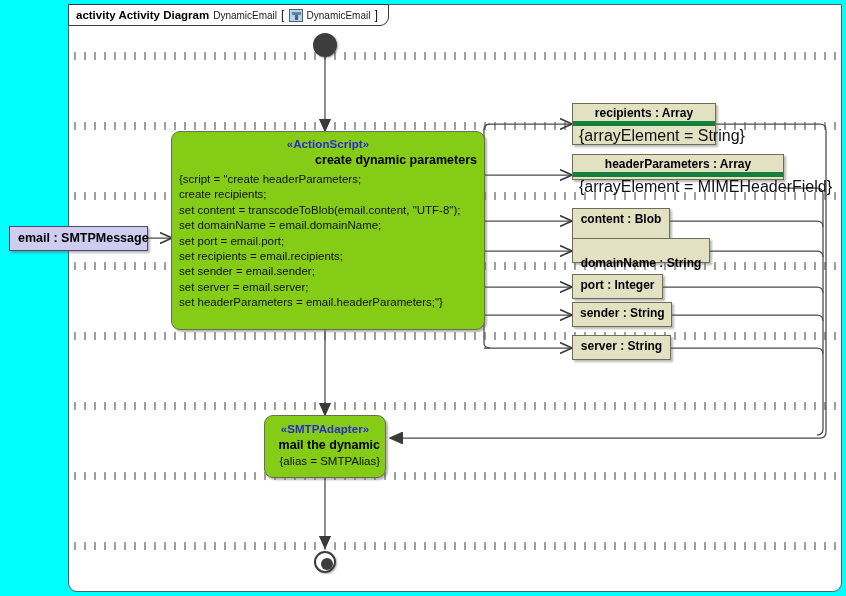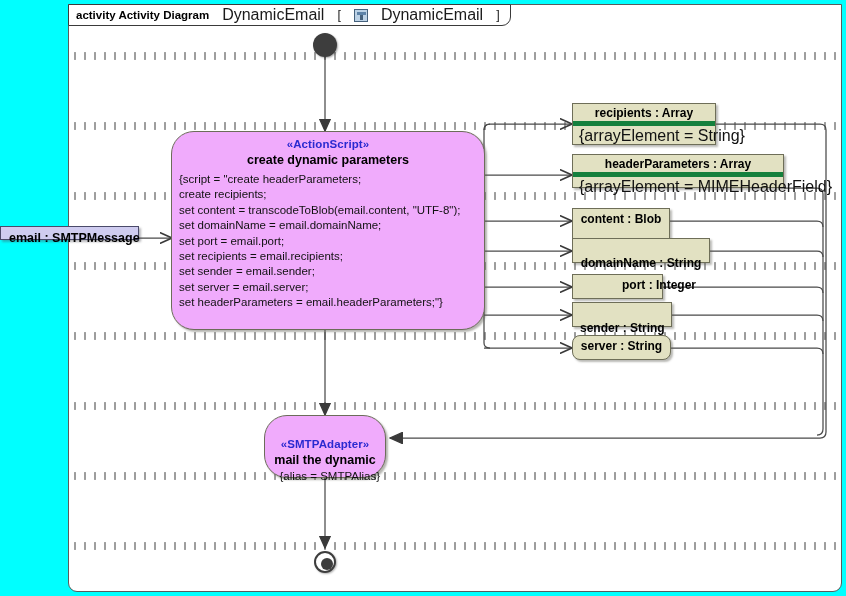--- a/index.html
+++ b/index.html
@@ -34,26 +34,26 @@
     pointer-events:none;
   }
   
   .frame-tab{
     position:absolute;left:68px;top:4px;height:22px;
     background:#FFFFFF;
     border:1px solid #3a3a3a;
     border-radius:0 0 9px 0;
     box-sizing:border-box;
     padding:0 10px 0 7px;
-    display:flex;align-items:center;gap:13px;
+    display:flex;align-items:center;gap:4px;
     white-space:nowrap;
     z-index:6;
   }
   .tab-kw{font-size:11.5px;font-weight:bold;color:#000;}
-  .tab-name{font-size:16px;color:#1a1a1a;}
+  .tab-name{font-size:10px;color:#1a1a1a;}
   .tab-bracket{font-size:12.5px;color:#1a1a1a;}
   .tab-icon{
     width:14px;height:13px;display:inline-block;position:relative;
     background:#bcd2e6;border:1px solid #45617c;box-sizing:border-box;
   }
   .tab-icon:before{
     content:"";position:absolute;left:2px;top:2px;width:9px;height:3px;
     background:#5d83a8;
   }
   .tab-icon:after{
@@ -61,32 +61,32 @@
     background:#45617c;
   }
 
   
   svg.wires{position:absolute;left:0;top:0;width:846px;height:596px;z-index:2;pointer-events:none;}
 
   
   .node{position:absolute;z-index:3;box-sizing:border-box;}
 
   .action{
-    background:#f0abfc;
+    background:#84cc16;
     border:1px solid #6c6c5a;
-    border-radius:23px;
+    border-radius:9px;
     box-shadow:2px 2px 2px rgba(90,90,80,.45);
     padding:5px 7px 7px 7px;
   }
   .stereo{
     text-align:center;font-size:11.5px;color:#2a2ad0;font-weight:bold;
     letter-spacing:.1px;line-height:15px;
   }
   .nodename{
-    text-align:center;font-size:12.5px;font-weight:bold;color:#000;
+    text-align:right;font-size:12.5px;font-weight:bold;color:#000;
     line-height:17px;
   }
   .scriptbody{
     font-size:11.5px;color:#111;line-height:15.4px;margin-top:3px;
     white-space:pre;
   }
   .smallnote{font-size:11.5px;color:#111;text-align:right;line-height:15px;}
 
   .objnode{
     background:#E2E1C2;
@@ -196,53 +196,53 @@
 create recipients;
 set content = transcodeToBlob(email.content, "UTF-8");
 set domainName = email.domainName;
 set port = email.port;
 set recipients = email.recipients;
 set sender = email.sender;
 set server = email.server;
 set headerParameters = email.headerParameters;"}</div>
   </div>
 
-  <div class="pin" style="left:0px;top:226px;width:139px;height:14px;">email : SMTPMessage</div>
+  <div class="pin" style="left:9px;top:226px;width:139px;height:25px;">email : SMTPMessage</div>
 
   <div class="node objnode twoline" style="left:572px;top:103px;width:144px;height:42px;">
     <div class="title">recipients : Array</div>
     <div class="cons">{arrayElement = String}</div>
   </div>
 
-  <div class="node objnode twoline" style="left:572px;top:154px;width:212px;height:34px;">
+  <div class="node objnode twoline" style="left:572px;top:154px;width:212px;height:26px;">
     <div class="title">headerParameters : Array</div>
     <div class="cons">{arrayElement = MIMEHeaderField}</div>
   </div>
 
   <div class="node objnode" style="left:572px;top:208px;width:98px;height:35px;">
     <div class="title" style="padding-top:3px;">content : Blob</div>
   </div>
 
   <div class="node objnode" style="left:572px;top:238px;width:138px;height:25px;">
     <div class="title" style="padding-top:17px;">domainName : String</div>
   </div>
 
   <div class="node objnode" style="left:572px;top:274px;width:91px;height:25px;">
-    <div class="title" style="padding-top:3px;margin-left:42px;">port : Integer</div>
+    <div class="title" style="padding-top:3px;">port : Integer</div>
   </div>
 
   <div class="node objnode" style="left:572px;top:302px;width:100px;height:25px;">
-    <div class="title" style="padding-top:18px;">sender : String</div>
-  </div>
-
-  <div class="node objnode" style="left:572px;top:335px;width:99px;height:25px;border-radius:8px;">
+    <div class="title" style="padding-top:3px;">sender : String</div>
+  </div>
+
+  <div class="node objnode" style="left:572px;top:335px;width:99px;height:25px;">
     <div class="title" style="padding-top:3px;">server : String</div>
   </div>
 
-  <div class="node action" style="left:264px;top:415px;width:122px;height:63px;padding:21px 5px;">
+  <div class="node action" style="left:264px;top:415px;width:122px;height:63px;padding:6px 5px;">
     <div class="stereo">«SMTPAdapter»</div>
     <div class="nodename">mail the dynamic</div>
     <div class="smallnote">{alias = SMTPAlias}</div>
   </div>
 
   <div class="finalouter" style="left:314px;top:551px;">
     <div class="finalinner"></div>
   </div>
 
 </div>

